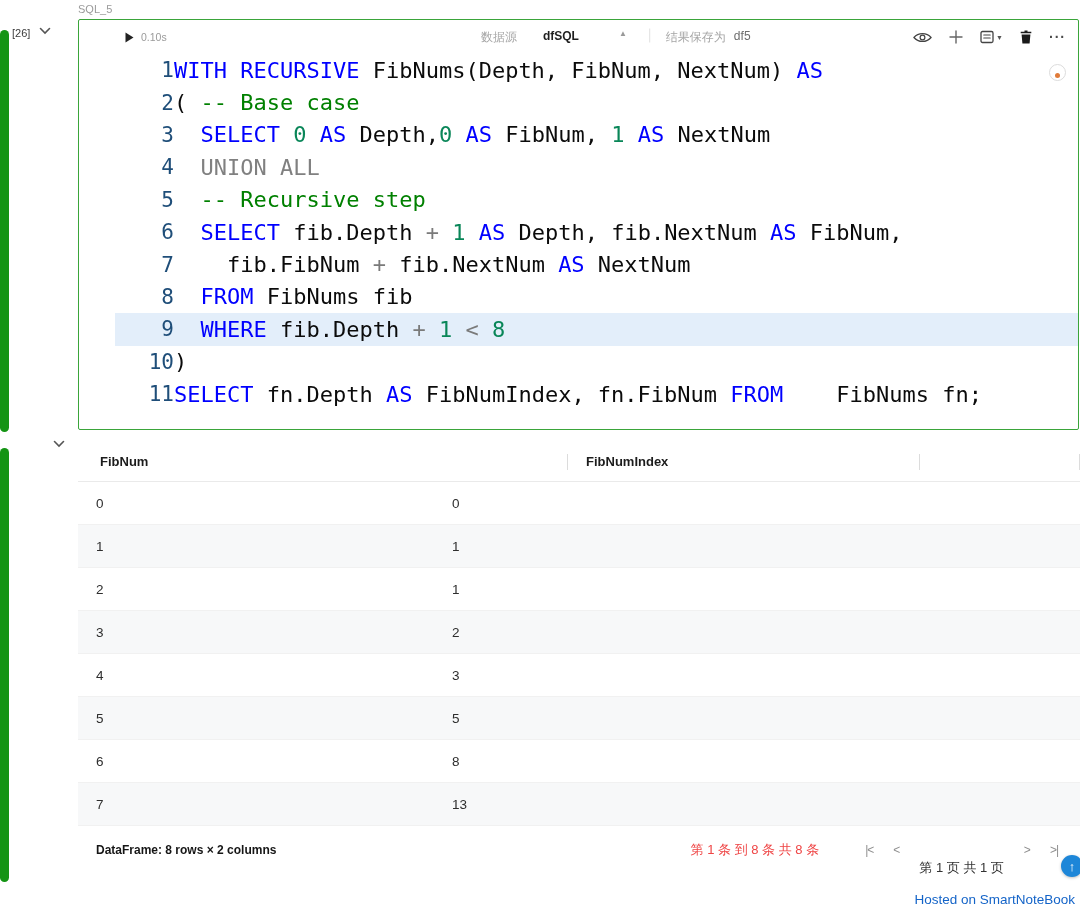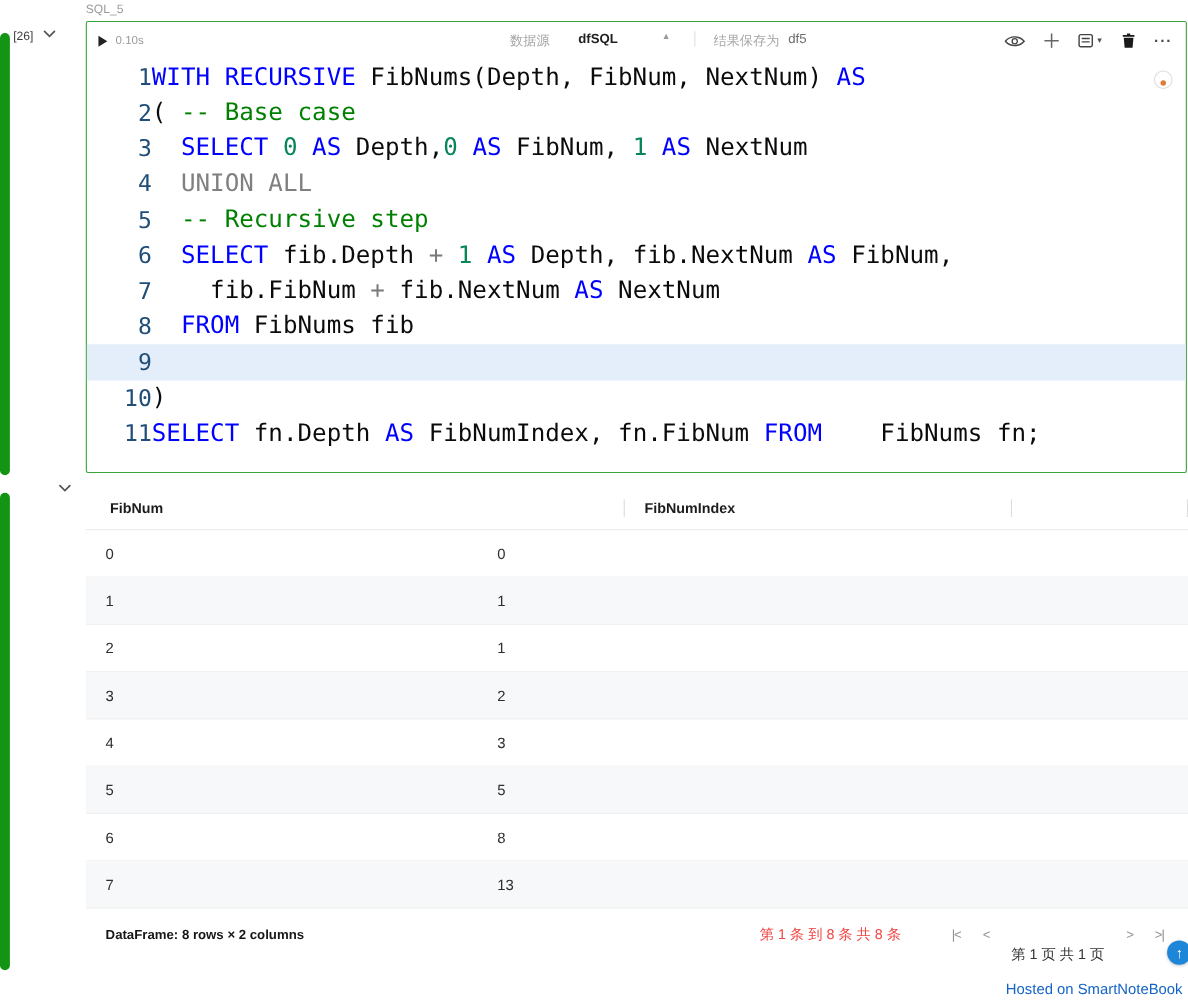--- a/index.html
+++ b/index.html
@@ -7,21 +7,21 @@
   #page { position:relative; width:1080px; height:913px; background:#fff; overflow:hidden; }
 
   .green-bar { position:absolute; left:0; width:9px; border-radius:6px; background:#149414; cursor:pointer; }
   #gbar1 { top:30px; height:402px; }
   #gbar2 { top:448px; height:434px; }
 
   .exec { position:absolute; left:12px; top:27px; font-size:11px; color:#3c3c3c; display:flex; align-items:flex-start; gap:9px; }
   .cell-label { position:absolute; left:78px; top:3px; font-size:11px; color:#9b9b9b; }
 
   .cell { position:absolute; left:78px; top:19px; width:1001px; height:411px;
-          border:1.5px solid #3aa53a; border-radius:2px; background:#fff; }
+          border:1.5px solid #3aa53a; border-radius:2px; background:#fff;padding-left:36px; }
 
   .toolbar { height:30px; display:flex; align-items:center; padding:4px 12px 0 10px; position:relative; }
   .tb-left { display:flex; align-items:center; gap:7px; }
   .duration { font-size:10.5px; color:#9a9a9a; }
   .tb-center { position:absolute; left:52%; top:55%; transform:translate(-50%,-50%);
                display:flex; align-items:flex-start; white-space:nowrap; }
   .ds-label { font-size:12px; color:#a6a6a6; }
   .engine { font-size:12px; font-weight:bold; color:#1f1f1f; margin-left:26px; }
   .tri-up { font-size:8px; color:#999; margin-left:40px; }
   .vdiv { width:1px; height:14px; background:#e0e0e0; margin:0 16px 0 22px; }
@@ -176,20 +176,21 @@
         <div class="code-line">
           <span class="gutter">7</span>
           <span class="code-text"><span class="tk-pl">    fib.FibNum </span><span class="tk-op">+</span><span class="tk-pl"> fib.NextNum </span><span class="tk-kw">AS</span><span class="tk-pl"> NextNum</span></span>
         </div>
         <div class="code-line">
           <span class="gutter">8</span>
           <span class="code-text"><span class="tk-pl">  </span><span class="tk-kw">FROM</span><span class="tk-pl"> FibNums fib</span></span>
         </div>
         <div class="code-line hl">
           <span class="gutter">9</span>
+          <span class="code-text"><span class="tk-pl">  </span><span class="tk-kw">WHERE</span><span class="tk-pl"> fib.Depth </span><span class="tk-op">+</span><span class="tk-pl"> </span><span class="tk-num">1</span><span class="tk-pl"> </span><span class="tk-op">&lt;</span><span class="tk-pl"> </span><span class="tk-num">8</span></span>
         </div>
         <div class="code-line">
           <span class="gutter">10</span>
           <span class="code-text"><span class="tk-pl">)</span></span>
         </div>
         <div class="code-line">
           <span class="gutter">11</span>
           <span class="code-text"><span class="tk-kw">SELECT</span><span class="tk-pl"> fn.Depth </span><span class="tk-kw">AS</span><span class="tk-pl"> FibNumIndex, fn.FibNum </span><span class="tk-kw">FROM</span><span class="tk-pl">    FibNums fn;</span></span>
         </div>
       </div>

